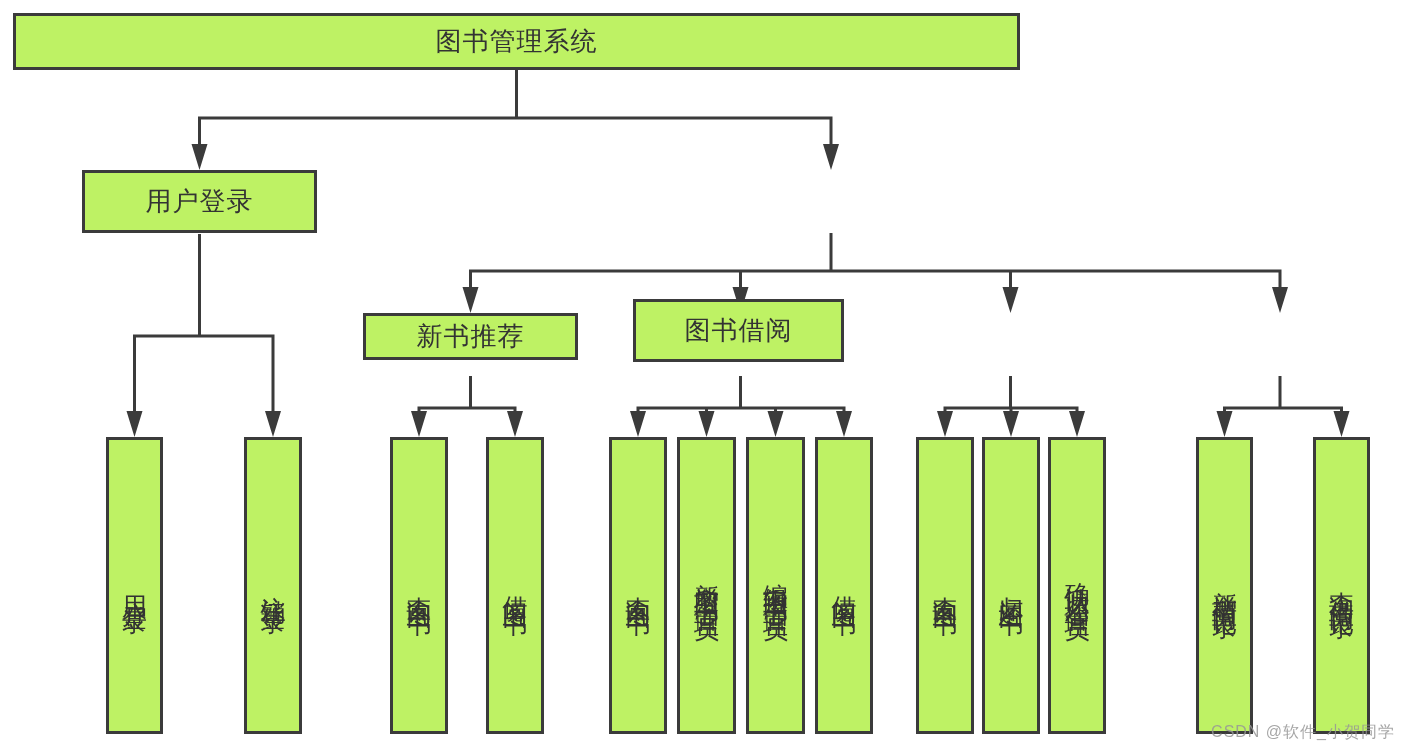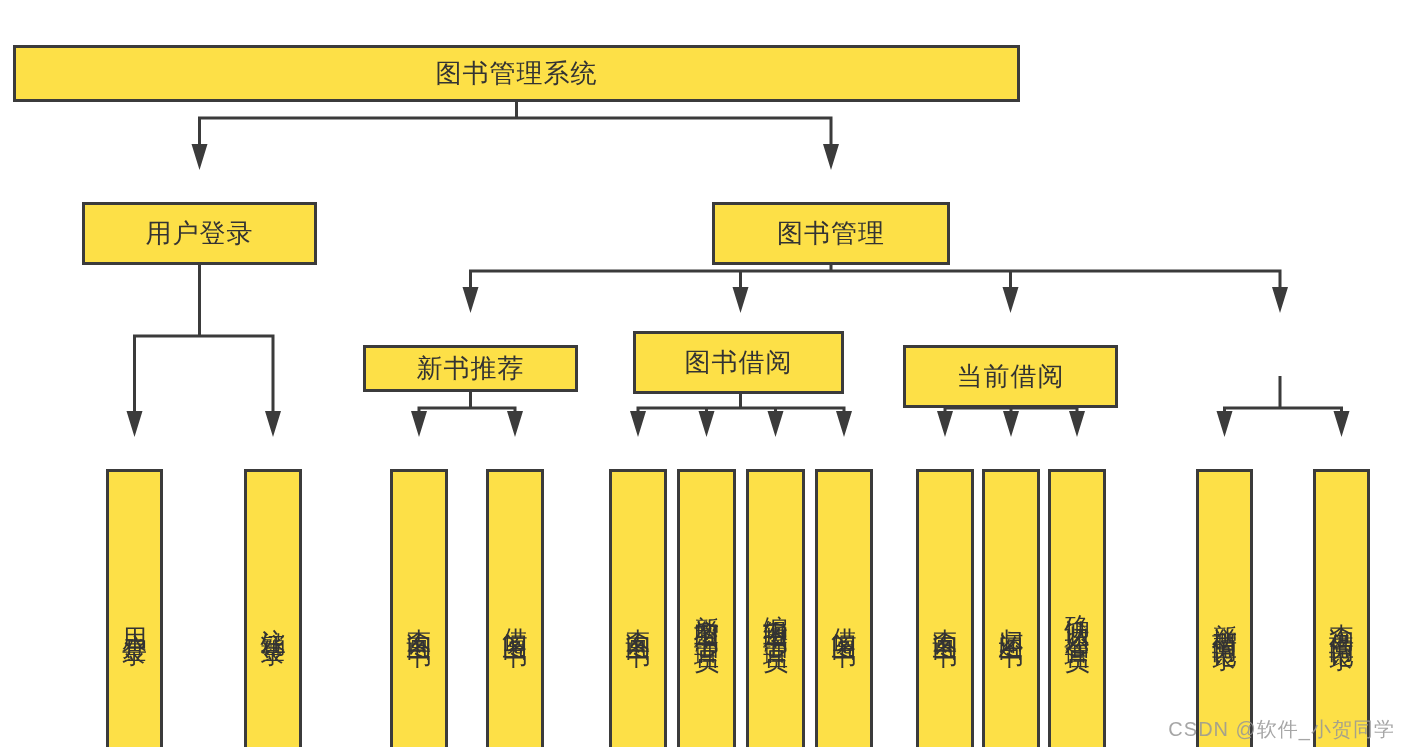--- a/index.html
+++ b/index.html
@@ -18,70 +18,67 @@
   #connectors {
     position: absolute;
     left: 0;
     top: 0;
     pointer-events: none;
   }
   .node {
     position: absolute;
     box-sizing: border-box;
     border: 3px solid #3b3b3b;
-    background: #fde047;
+    background: #bef264;
     color: #333333;
     display: flex;
     align-items: center;
     justify-content: center;
     text-align: left;
-    margin-top: 32px;
   }
   .h {
     font-size: 26px;
     letter-spacing: 1px;
     white-space: nowrap;
   }
   .v {
     font-size: 25px;
     writing-mode: vertical-rl;
     text-orientation: mixed;
     letter-spacing: 5px;
     line-height: 1;
     padding: 8px 0;
   }
   #watermark {
     position: absolute;
     right: 10px;
     bottom: 4px;
-    font-size: 20px;
+    font-size: 16px;
     letter-spacing: 1px;
     color: rgba(150, 150, 150, 0.85);
     white-space: nowrap;
     z-index: 5;
   }
 </style>
 </head>
 <body>
 
 <div id="canvas">
 
   <svg id="connectors" width="1405" height="747" viewBox="0 0 1405 747">
       <path d="M516.5 70V118M831 233V271M199.5 234V336M470.5 376V408M740.5 376V408M1010.5 376V408M1280 376V408M198 118H832.5M469 271H1281.5M133 336H274.5M417.5 408H516.5M636.5 408H845.5M943.5 408H1078.5M1223 408H1343M199.5 118V150M831 118V150M470.5 271V293M740.5 271V293M1010.5 271V293M1280 271V293M134.5 336V417M273 336V417M419 408V417M515 408V417M638 408V417M706.5 408V417M775.5 408V417M844 408V417M945 408V417M1011 408V417M1077 408V417M1224.5 408V417M1341.5 408V417" fill="none" stroke="#3b3b3b" stroke-width="3"></path>
       <path d="M191.5 144L207.5 144L199.5 170ZM823 144L839 144L831 170ZM462.5 287L478.5 287L470.5 313ZM732.5 287L748.5 287L740.5 313ZM1002.5 287L1018.5 287L1010.5 313ZM1272 287L1288 287L1280 313ZM126.5 411L142.5 411L134.5 437ZM265 411L281 411L273 437ZM411 411L427 411L419 437ZM507 411L523 411L515 437ZM630 411L646 411L638 437ZM698.5 411L714.5 411L706.5 437ZM767.5 411L783.5 411L775.5 437ZM836 411L852 411L844 437ZM937 411L953 411L945 437ZM1003 411L1019 411L1011 437ZM1069 411L1085 411L1077 437ZM1216.5 411L1232.5 411L1224.5 437ZM1333.5 411L1349.5 411L1341.5 437Z" fill="#3b3b3b" stroke="none"></path>
     </svg>
 
   <div class="node h" style="left:13px;top:13px;width:1007px;height:57px">图书管理系统</div>
 
   <div class="node h" style="left:82px;top:170px;width:235px;height:63px">用户登录</div>
-  <div class="node h" style="left:712px;top:170px;width:238px;height:63px">图书管理</div>
 
   <div class="node h" style="left:363px;top:313px;width:215px;height:47px">新书推荐</div>
   <div class="node h" style="left:633px;top:299px;width:211px;height:63px">图书借阅</div>
-  <div class="node h" style="left:903px;top:313px;width:215px;height:63px">当前借阅</div>
 
   <div class="node v" style="left:106px;top:437px;width:57px;height:297px">用户登录</div>
   <div class="node v" style="left:244px;top:437px;width:58px;height:297px">注销登录</div>
 
   <div class="node v" style="left:390px;top:437px;width:58px;height:297px">查询图书</div>
   <div class="node v" style="left:486px;top:437px;width:58px;height:297px">借阅图书</div>
 
   <div class="node v" style="left:609px;top:437px;width:58px;height:297px">查询图书</div>
   <div class="node v" style="left:677px;top:437px;width:59px;height:297px">新增图书（管理员）</div>
   <div class="node v" style="left:746px;top:437px;width:59px;height:297px">编辑图书（管理员）</div>

